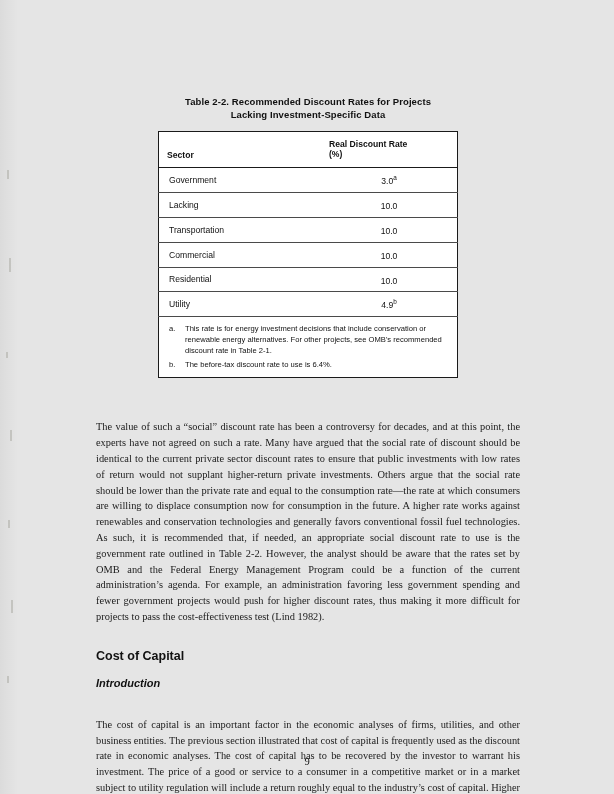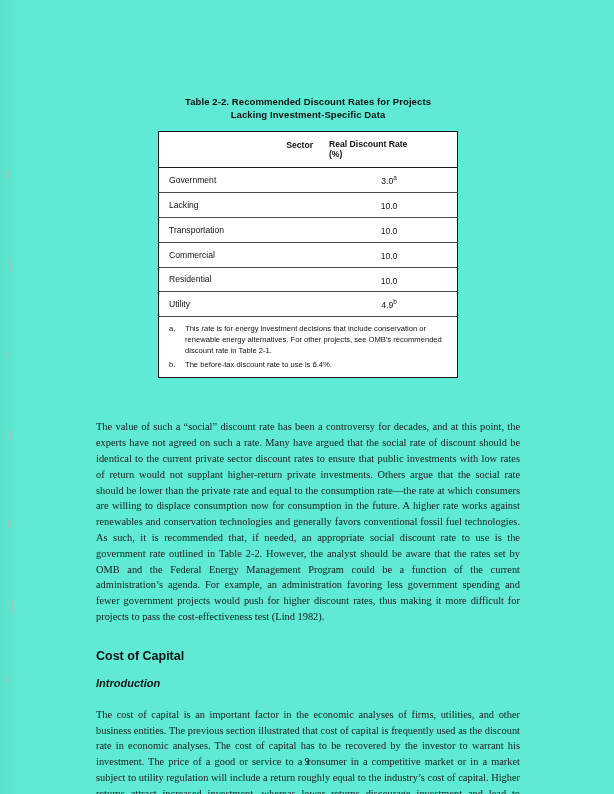--- a/index.html
+++ b/index.html
@@ -13,21 +13,21 @@
     font-family: "Liberation Serif", serif;
     color: #111111;
     position: relative;
     overflow: hidden;
   }
   .page {
     position: absolute;
     left: 0; top: 0;
     width: 614px;
     height: 794px;
-    background: #5eead4;
+    background: #e5e5e5;
   }
   
   .scan-edge {
     position: absolute;
     left: 0; top: 0;
     width: 26px;
     height: 794px;
     background:
       linear-gradient(to right, rgba(0,0,0,0.045), rgba(0,0,0,0) 70%);
     pointer-events: none;
@@ -70,22 +70,22 @@
   .tbl .hdr-row td {
     border-bottom: 1.1px solid #1a1a1a;
     font-family: "Liberation Sans", sans-serif;
     font-size: 8.6px;
     font-weight: bold;
     padding: 7px 8px 7px 8px;
     vertical-align: bottom;
     line-height: 1.25;
   }
   .tbl .hdr-row td.h-sector {
-    text-align: right;
-    padding-bottom: 16px;
+    text-align: left;
+    padding-bottom: 6px;
   }
   .tbl .hdr-row td.h-rate {
     width: 120px;
   }
   .tbl .h-rate .l1 { display:block; }
   .tbl .h-rate .l2 { display:block; }
 
   .tbl .data-row td {
     font-family: "Liberation Sans", sans-serif;
     font-size: 8.6px;
@@ -132,21 +132,21 @@
     font-family: "Liberation Sans", sans-serif;
     font-size: 12.5px;
     font-weight: bold;
     margin: 24px 0 14px 0;
   }
   h3.subsection {
     font-family: "Liberation Sans", sans-serif;
     font-size: 11px;
     font-weight: bold;
     font-style: italic;
-    margin: 0 0 18px 0;
+    margin: 0 0 28px 0;
   }
 
   .page-number {
     position: absolute;
     left: 0;
     top: 756px;
     width: 614px;
     text-align: center;
     font-family: "Liberation Serif", serif;
     font-size: 10.5px;

